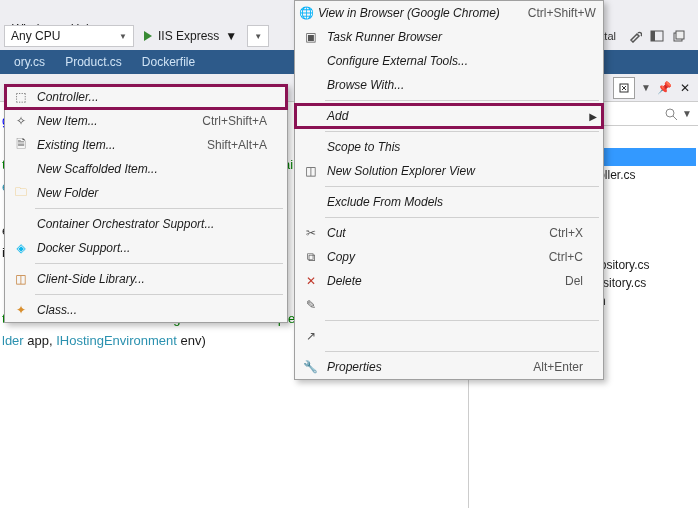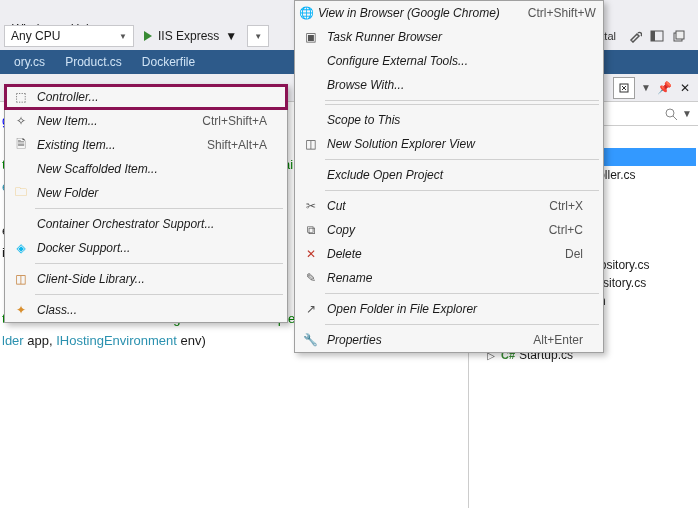--- a/index.html
+++ b/index.html
@@ -280,58 +280,61 @@
     </div>
   <div class="menu-row">
       <span class="mic"></span>
       <span class="mlbl">Configure External Tools...</span>
     </div>
   <div class="menu-row">
       <span class="mic"></span>
       <span class="mlbl">Browse With...</span>
     </div>
   <div class="menu-sep"></div>
+  <div class="menu-row hl">
+      <span class="mic"></span>
+      <span class="mlbl">Add</span>
+      <span class="marrow">▶</span>
+    </div>
   <div class="menu-sep"></div>
   <div class="menu-row">
       <span class="mic"></span>
       <span class="mlbl">Scope to This</span>
     </div>
   <div class="menu-row">
       <span class="mic">◫</span>
       <span class="mlbl">New Solution Explorer View</span>
     </div>
   <div class="menu-sep"></div>
   <div class="menu-row">
       <span class="mic"></span>
-      <span class="mlbl">Exclude Open Project</span>
+      <span class="mlbl">Exclude From Models</span>
     </div>
   <div class="menu-sep"></div>
   <div class="menu-row">
       <span class="mic">✂</span>
       <span class="mlbl">Cut</span>
       <span class="macc">Ctrl+X</span>
     </div>
   <div class="menu-row">
       <span class="mic">⧉</span>
       <span class="mlbl">Copy</span>
       <span class="macc">Ctrl+C</span>
     </div>
   <div class="menu-row">
       <span class="mic" style="color:#c0392b;">✕</span>
       <span class="mlbl">Delete</span>
       <span class="macc">Del</span>
     </div>
   <div class="menu-row">
       <span class="mic">✎</span>
-      <span class="mlbl">Rename</span>
     </div>
   <div class="menu-sep"></div>
   <div class="menu-row">
       <span class="mic">↗</span>
-      <span class="mlbl">Open Folder in File Explorer</span>
     </div>
   <div class="menu-sep"></div>
   <div class="menu-row">
       <span class="mic">🔧</span>
       <span class="mlbl">Properties</span>
       <span class="macc">Alt+Enter</span>
     </div>
 </div>
 
 </body></html>

